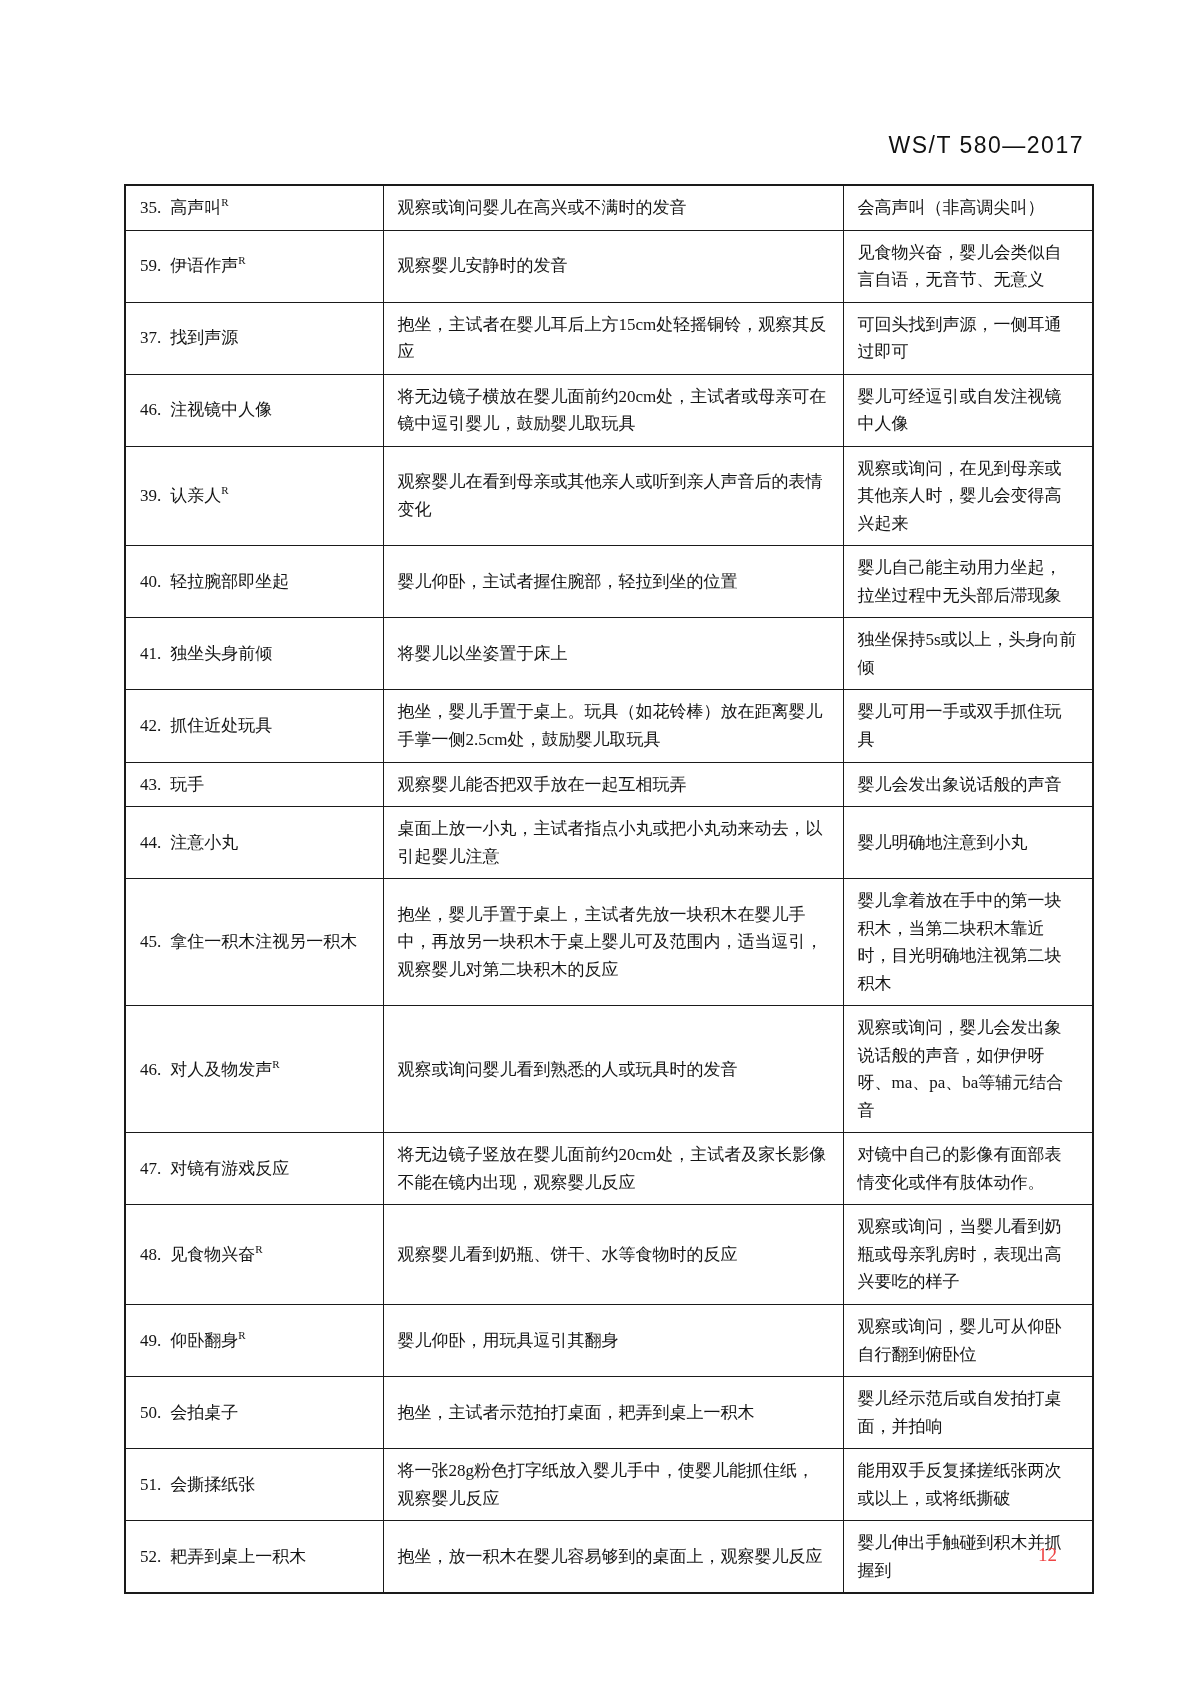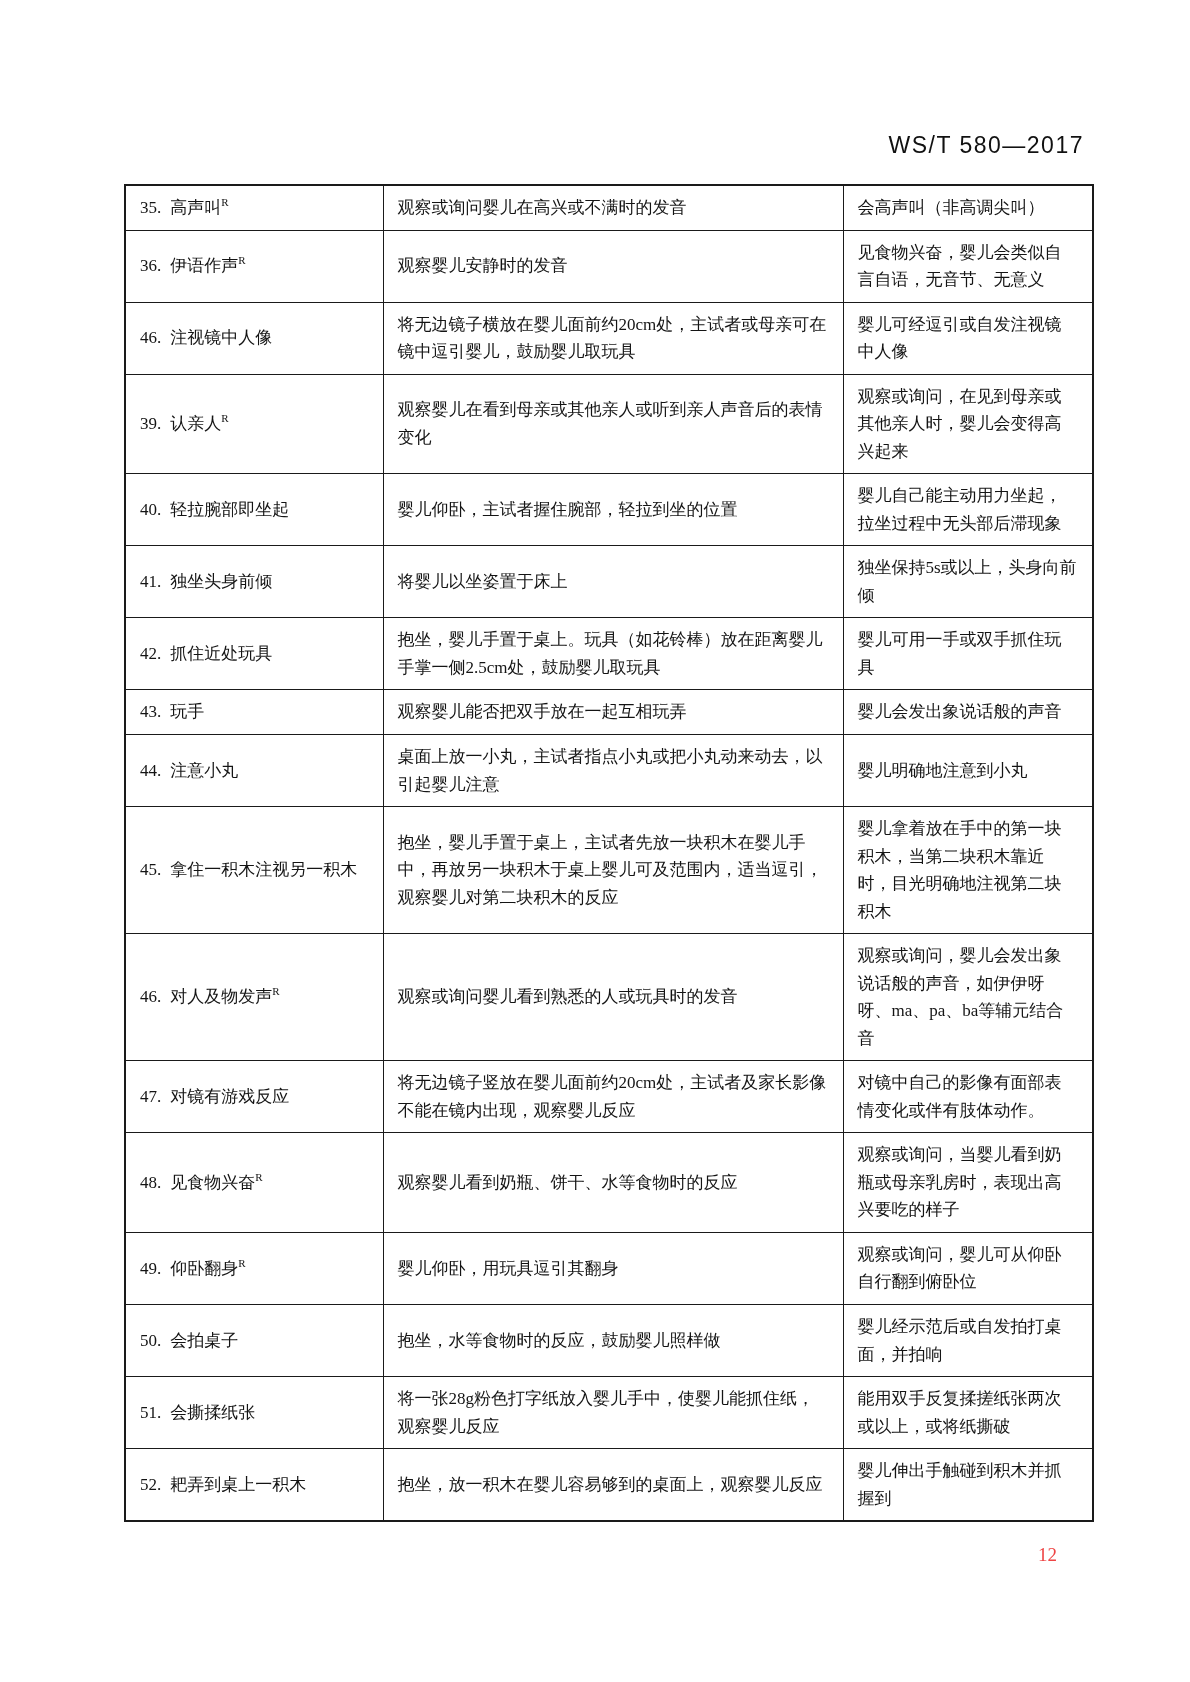--- a/index.html
+++ b/index.html
@@ -64,23 +64,28 @@
       <col style="width:460px">
       <col style="width:250px">
     </colgroup>
     <tbody id="table-body">
         <tr>
           <td class="c1"><span class="item-num">35.</span><span>高声叫</span><sup class="r-mark">R</sup></td>
           <td class="c2">观察或询问婴儿在高兴或不满时的发音</td>
           <td class="c3">会高声叫（非高调尖叫）</td>
         </tr>
         <tr>
-          <td class="c1"><span class="item-num">36.</span><span>伊语作声</span><sup class="r-mark">R</sup></td>
+          <td class="c1"><span class="item-num">59.</span><span>伊语作声</span><sup class="r-mark">R</sup></td>
           <td class="c2">观察婴儿安静时的发音</td>
           <td class="c3">见食物兴奋，婴儿会类似自言自语，无音节、无意义</td>
+        </tr>
+        <tr>
+          <td class="c1"><span class="item-num">37.</span><span>找到声源</span><sup class="r-mark"></sup></td>
+          <td class="c2">抱坐，主试者在婴儿耳后上方15cm处轻摇铜铃，观察其反应</td>
+          <td class="c3">可回头找到声源，一侧耳通过即可</td>
         </tr>
         <tr>
           <td class="c1"><span class="item-num">46.</span><span>注视镜中人像</span><sup class="r-mark"></sup></td>
           <td class="c2">将无边镜子横放在婴儿面前约20cm处，主试者或母亲可在镜中逗引婴儿，鼓励婴儿取玩具</td>
           <td class="c3">婴儿可经逗引或自发注视镜中人像</td>
         </tr>
         <tr>
           <td class="c1"><span class="item-num">39.</span><span>认亲人</span><sup class="r-mark">R</sup></td>
           <td class="c2">观察婴儿在看到母亲或其他亲人或听到亲人声音后的表情变化</td>
           <td class="c3">观察或询问，在见到母亲或其他亲人时，婴儿会变得高兴起来</td>
@@ -130,21 +135,21 @@
           <td class="c2">观察婴儿看到奶瓶、饼干、水等食物时的反应</td>
           <td class="c3">观察或询问，当婴儿看到奶瓶或母亲乳房时，表现出高兴要吃的样子</td>
         </tr>
         <tr>
           <td class="c1"><span class="item-num">49.</span><span>仰卧翻身</span><sup class="r-mark">R</sup></td>
           <td class="c2">婴儿仰卧，用玩具逗引其翻身</td>
           <td class="c3">观察或询问，婴儿可从仰卧自行翻到俯卧位</td>
         </tr>
         <tr>
           <td class="c1"><span class="item-num">50.</span><span>会拍桌子</span><sup class="r-mark"></sup></td>
-          <td class="c2">抱坐，水等食物时的反应，鼓励婴儿照样做</td>
+          <td class="c2">抱坐，主试者示范拍打桌面，耙弄到桌上一积木</td>
           <td class="c3">婴儿经示范后或自发拍打桌面，并拍响</td>
         </tr>
         <tr>
           <td class="c1"><span class="item-num">51.</span><span>会撕揉纸张</span><sup class="r-mark"></sup></td>
           <td class="c2">将一张28g粉色打字纸放入婴儿手中，使婴儿能抓住纸，观察婴儿反应</td>
           <td class="c3">能用双手反复揉搓纸张两次或以上，或将纸撕破</td>
         </tr>
         <tr>
           <td class="c1"><span class="item-num">52.</span><span>耙弄到桌上一积木</span><sup class="r-mark"></sup></td>
           <td class="c2">抱坐，放一积木在婴儿容易够到的桌面上，观察婴儿反应</td>

